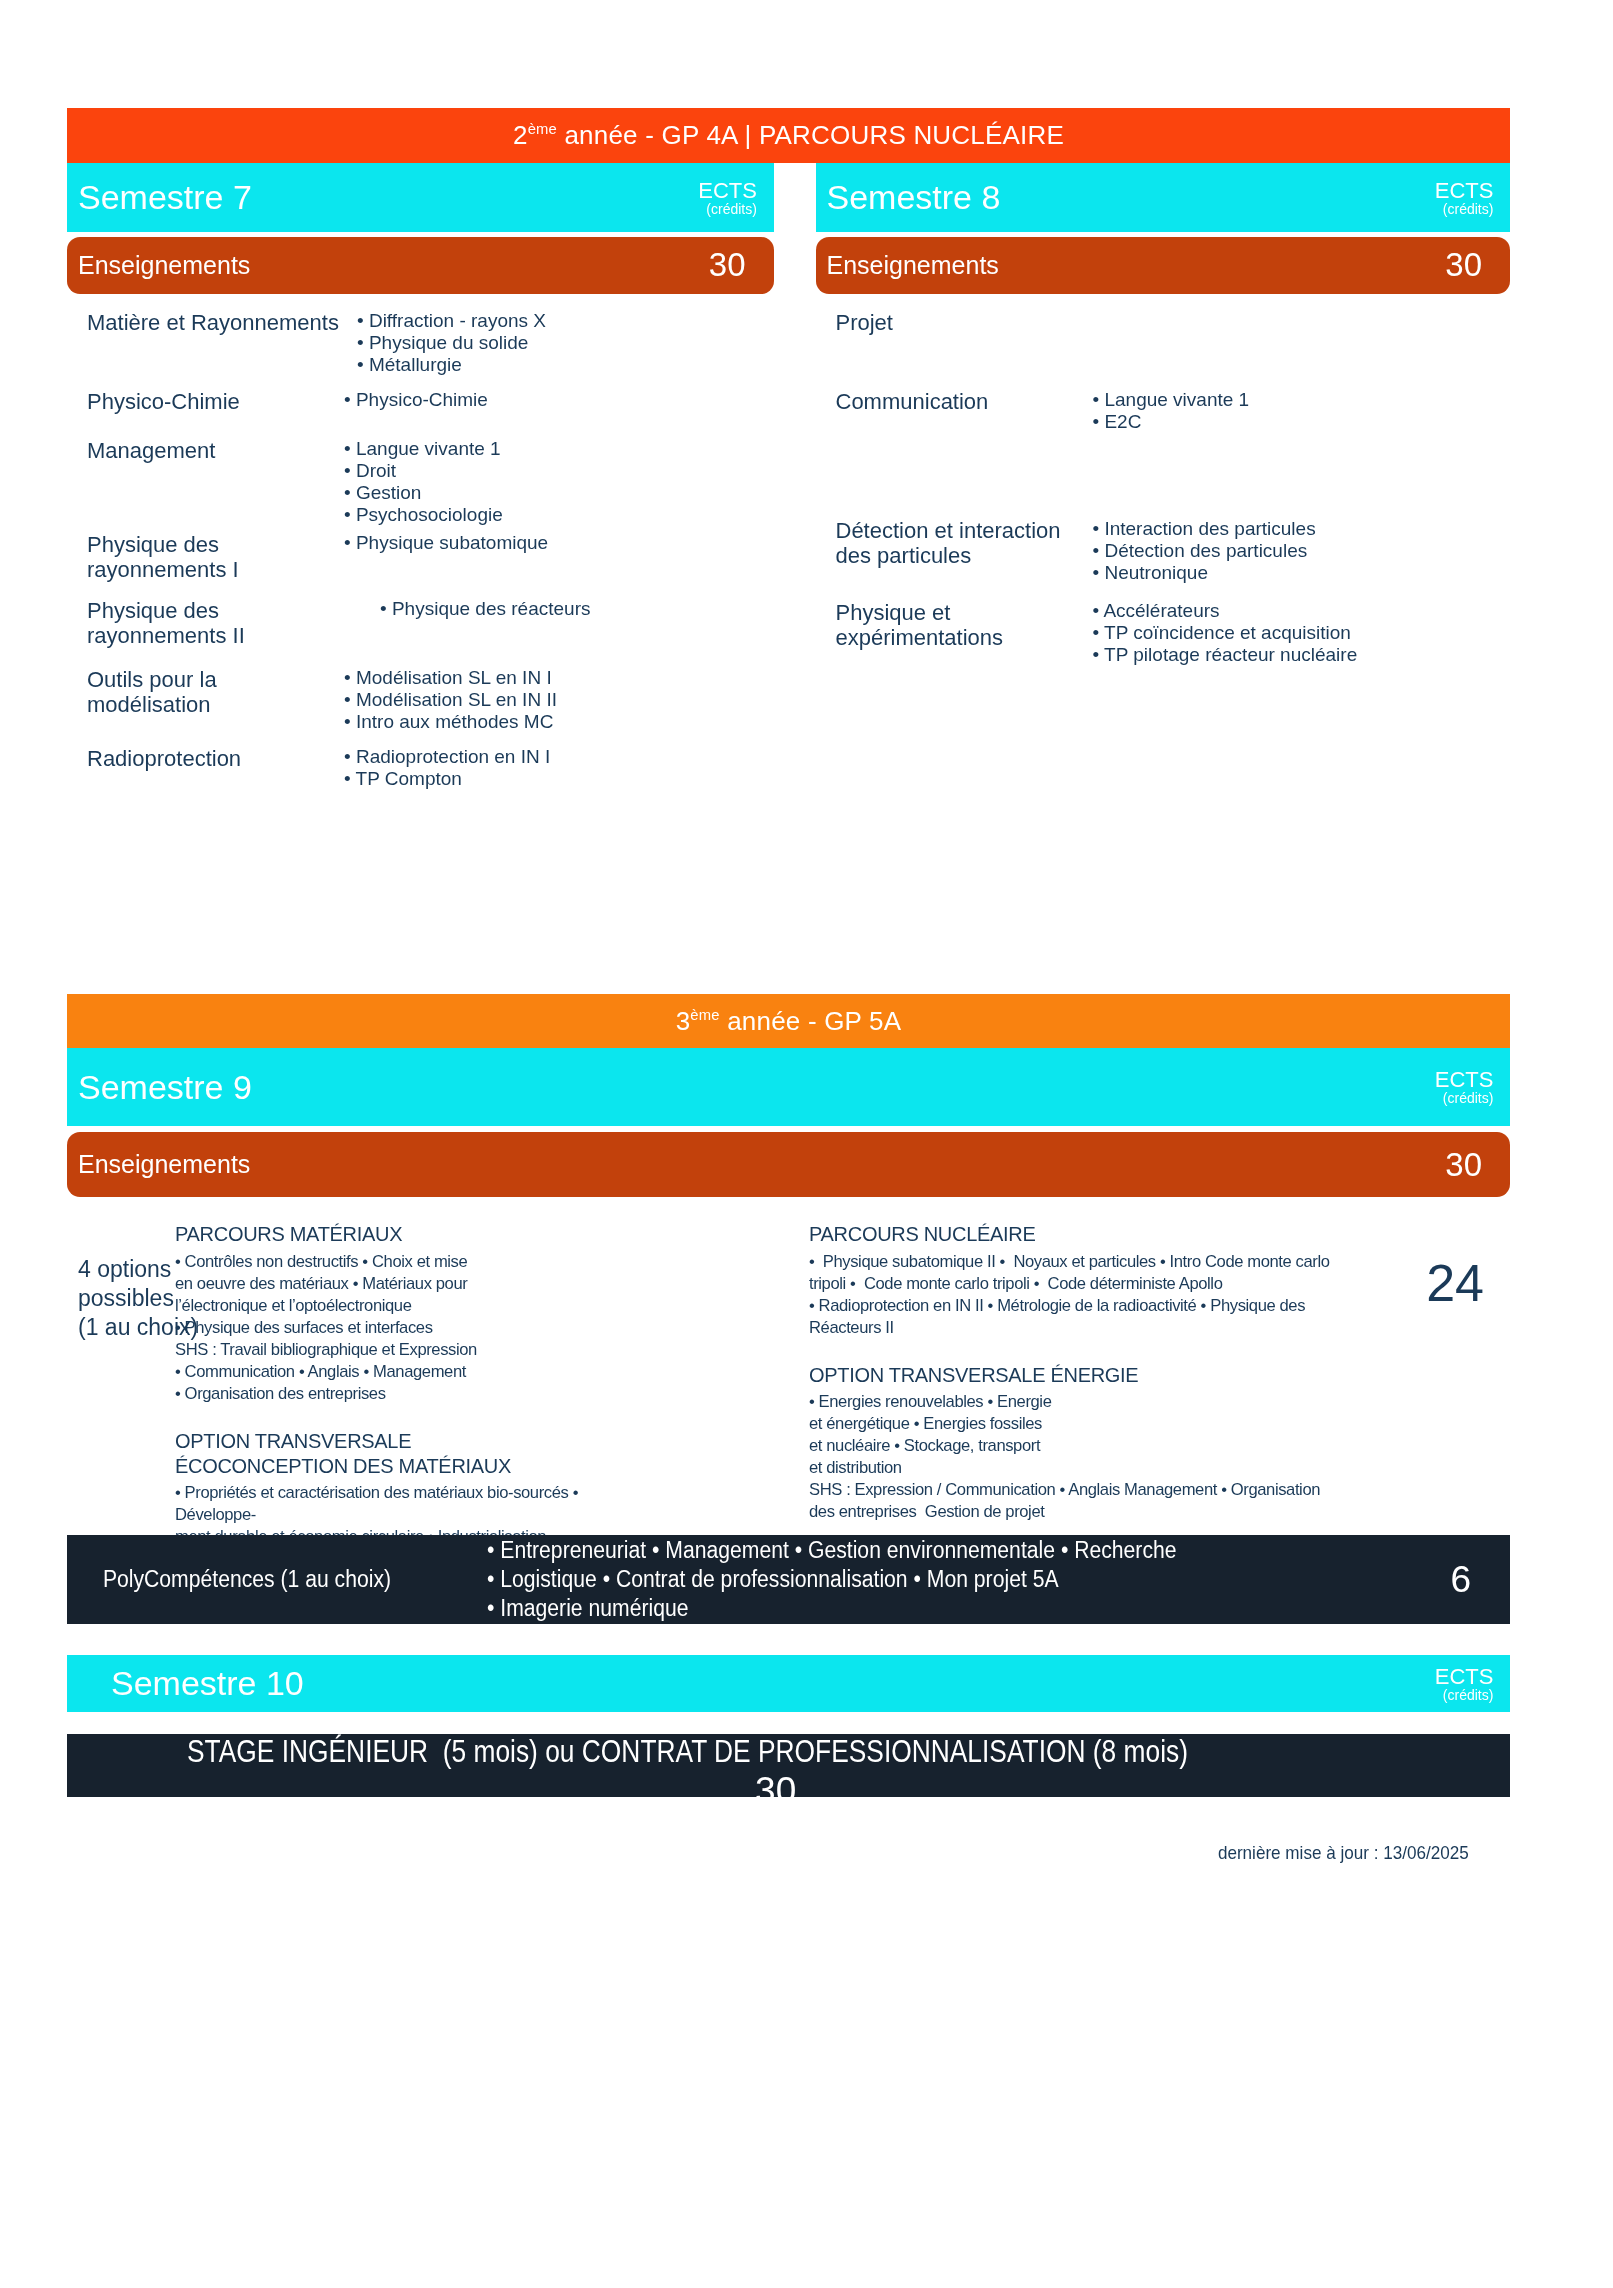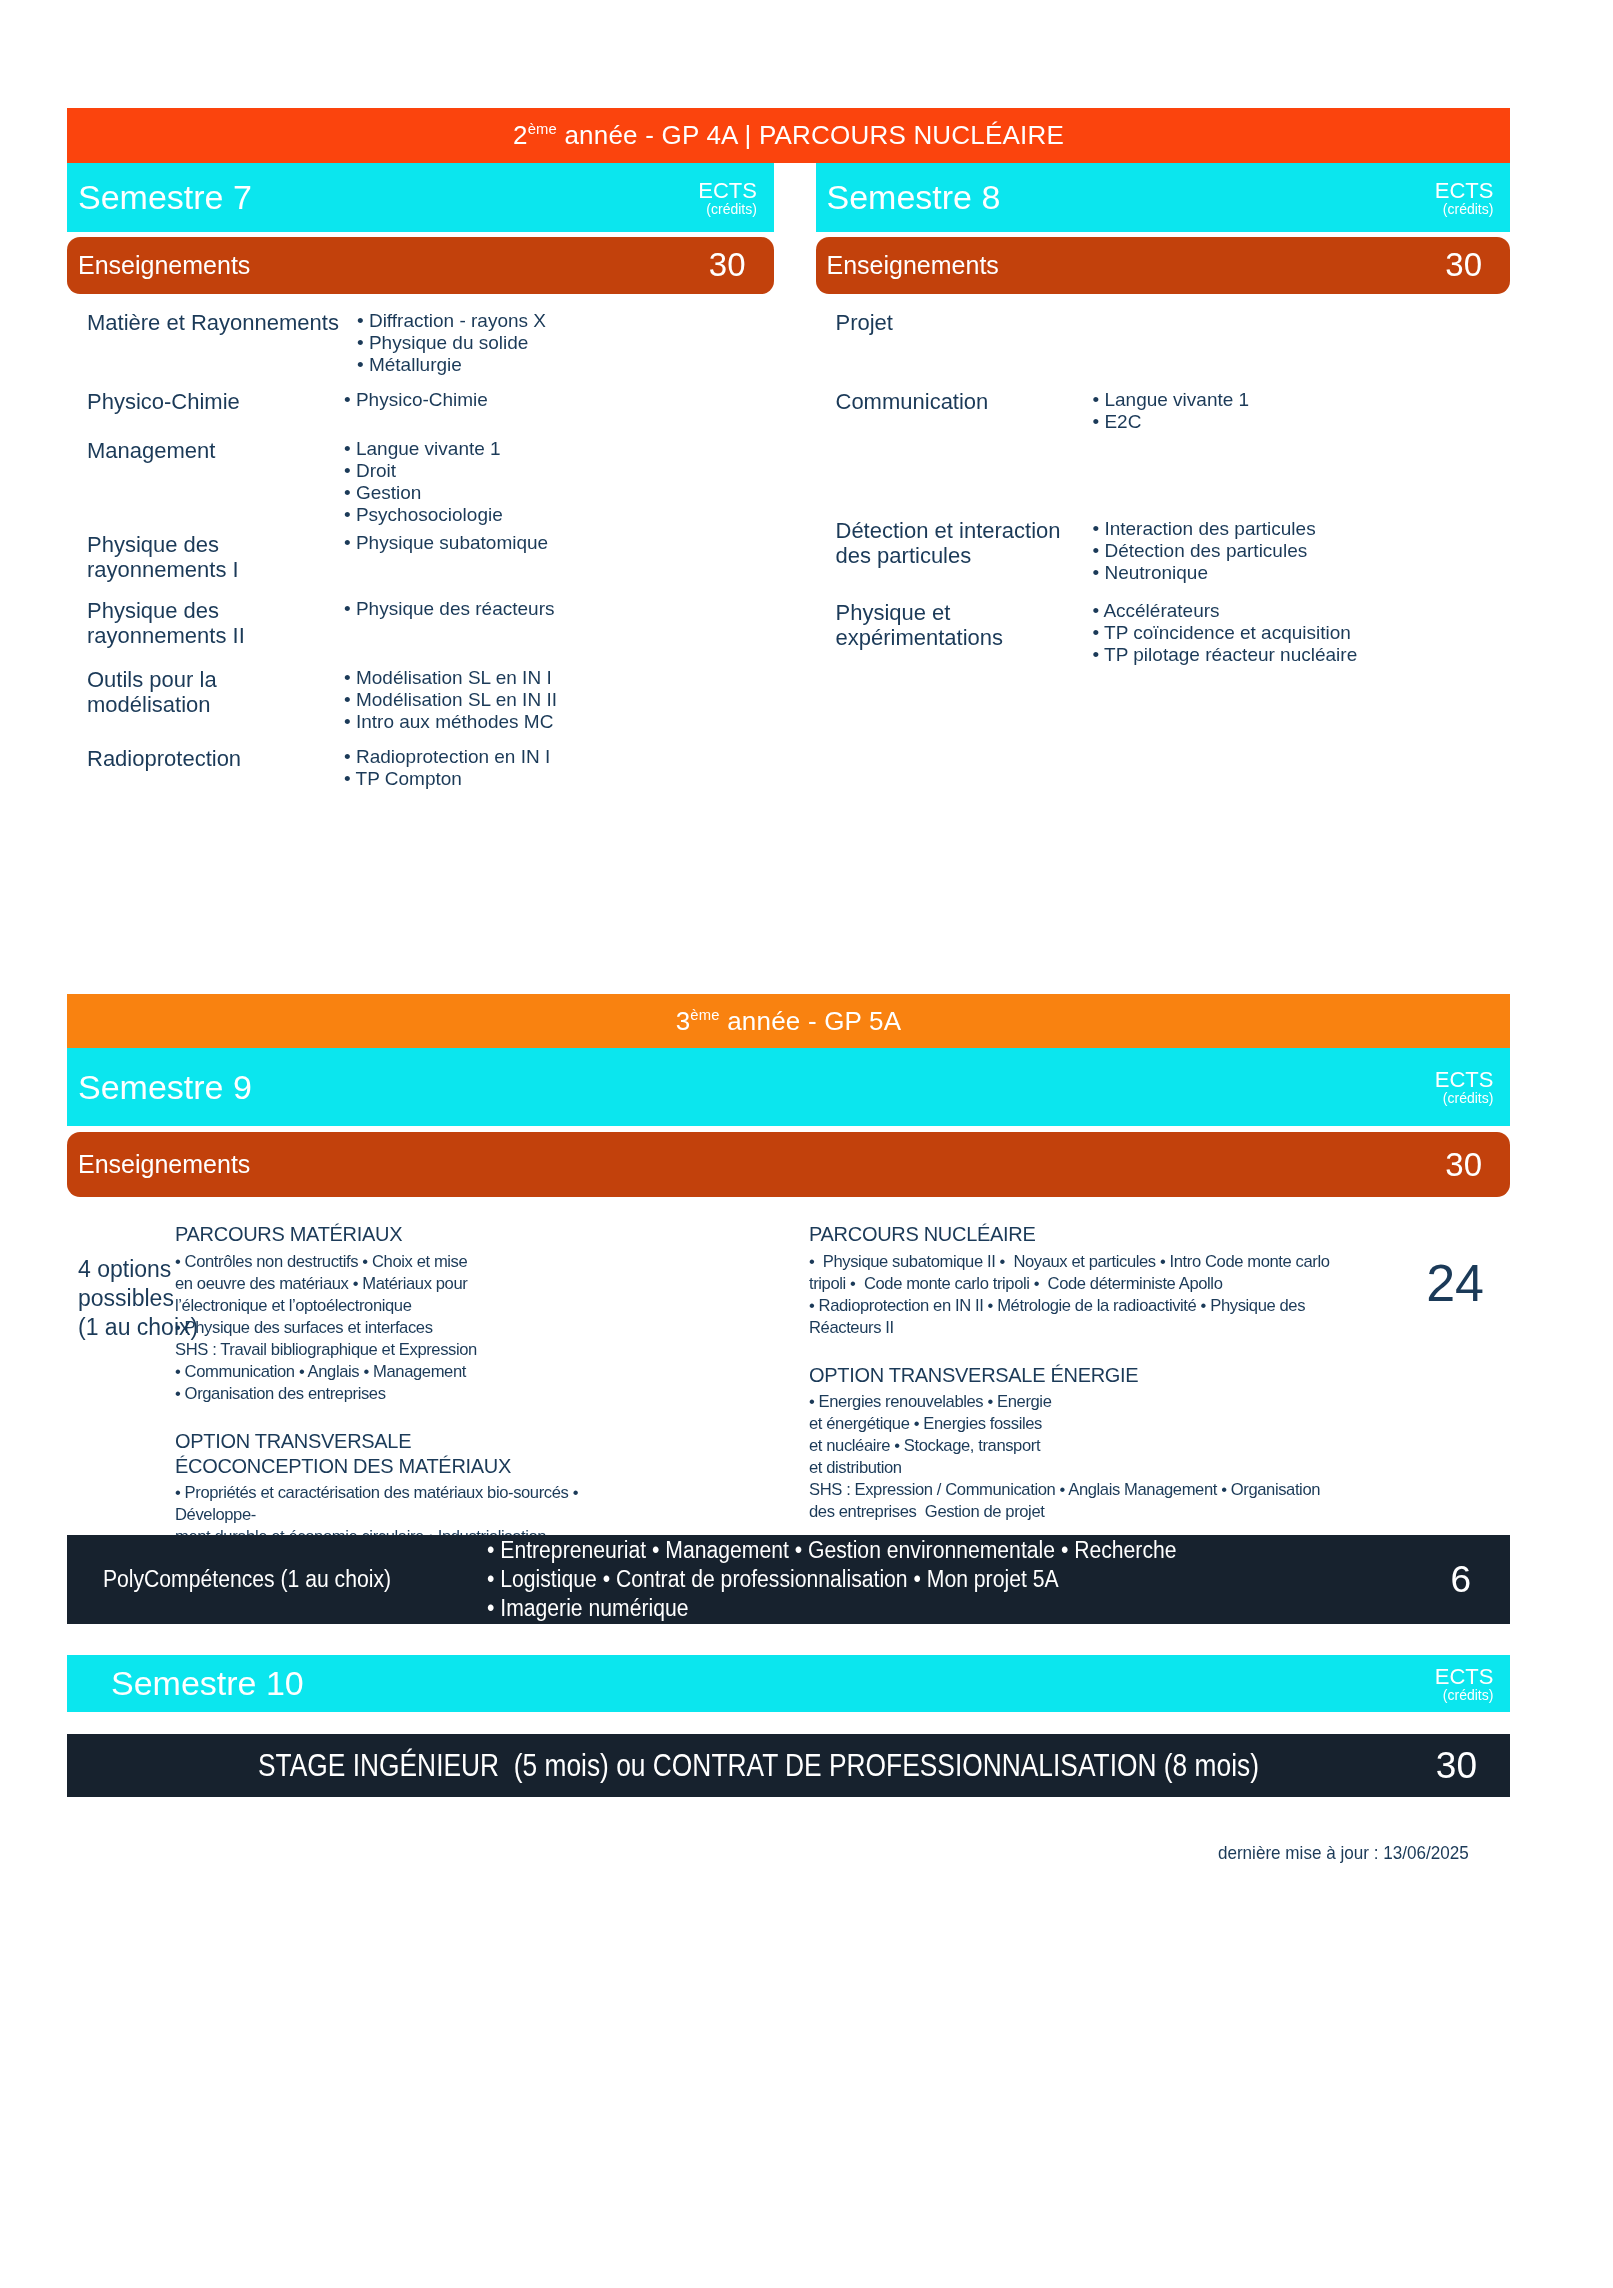--- a/index.html
+++ b/index.html
@@ -33,21 +33,21 @@
   .col-body{padding-top:16.6px;}
   .course-row{display:flex;}
   .course-label{width:277px;padding-left:20px;box-sizing:border-box;
                 font-size:22px;line-height:25px;}
   .course-bullets{flex:1;font-size:19px;line-height:22px;}
   .bullet{white-space:pre-wrap;}
   .col-s7 .course-row:nth-child(1){margin-bottom:13px;gap:13px;}
   .col-s7 .course-row:nth-child(2){margin-bottom:24px;}
   .col-s7 .course-row:nth-child(3){margin-bottom:5.5px;}
   .col-s7 .course-row:nth-child(4){margin-bottom:16.6px;}
-  .col-s7 .course-row:nth-child(5){margin-bottom:18.5px;}
+  .col-s7 .course-row:nth-child(5){margin-bottom:18.5px;gap:36px;}
   .col-s7 .course-row:nth-child(6){margin-bottom:13px;}
   .col-s8 .course-row:nth-child(1){margin-bottom:54px;}
   .col-s8 .course-row:nth-child(2){margin-bottom:85px;}
   .col-s8 .course-row:nth-child(3){margin-bottom:16px;}
 
   
   .stage4a{top:898px;height:66px;background:#1F3B51;color:#ffffff;
            display:flex;align-items:center;justify-content:center;position:absolute;}
   .stage4a-label{font-size:25px;transform:scaleX(0.84);transform-origin:center;}
   .stage4a-num{position:absolute;right:41px;top:50%;transform:translateY(-50%);font-size:37px;}
@@ -69,21 +69,21 @@
   .poly{top:1535px;height:89px;background:#17222E;color:#ffffff;display:flex;align-items:center;}
   .poly-label{flex:0 0 420px;padding-left:39px;box-sizing:border-box;font-size:23px;
               transform:scaleX(0.92);transform-origin:left center;}
   .poly-items{flex:1;font-size:23px;line-height:29px;white-space:pre-line;
               transform:scaleX(0.92);transform-origin:left center;}
   .poly-num{padding-right:39px;font-size:37px;}
 
   
   .s10cyan{top:1655px;height:57px;padding-left:44px;}
   .s10dark{top:1734px;height:63px;background:#17222E;color:#ffffff;display:flex;
-           align-items:center;justify-content:flex-end;padding:0 33px 0 7.4px;box-sizing:border-box;}
+           align-items:center;justify-content:space-between;padding:0 33px 0 7.4px;box-sizing:border-box;flex-direction:column;}
   .s10-label{font-size:31px;transform:scaleX(0.85);transform-origin:left center;white-space:pre-wrap;}
   .s10-num{font-size:37px;}
 
   
   .footer{top:1842px;text-align:right;padding-right:41px;font-size:19px;color:#1B3A58;}
   .footer-inner{display:inline-block;transform:scaleX(0.9);transform-origin:right center;}
 </style>
 </head>
 <body>
 

